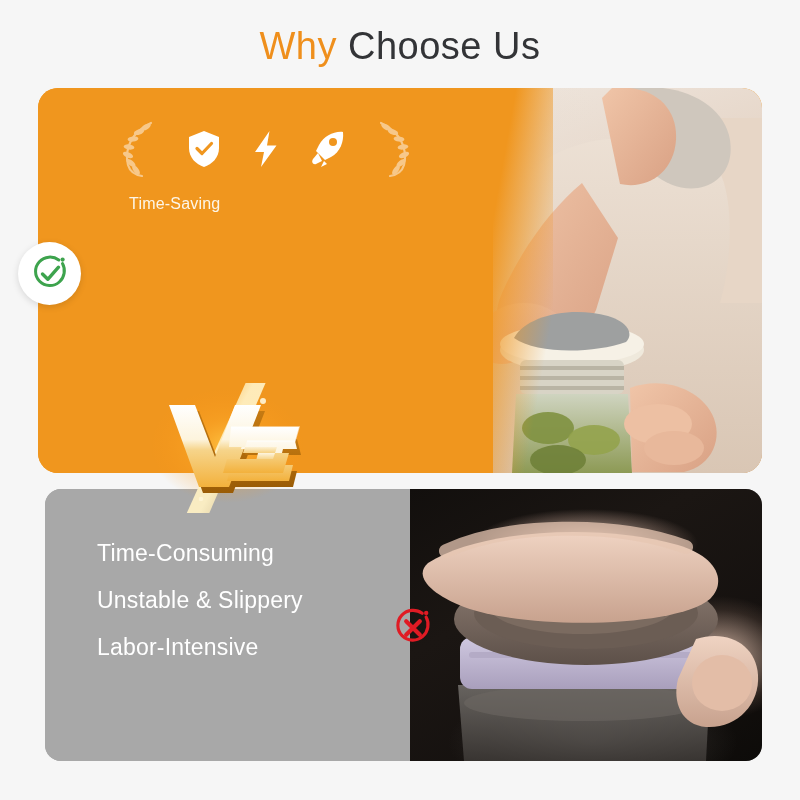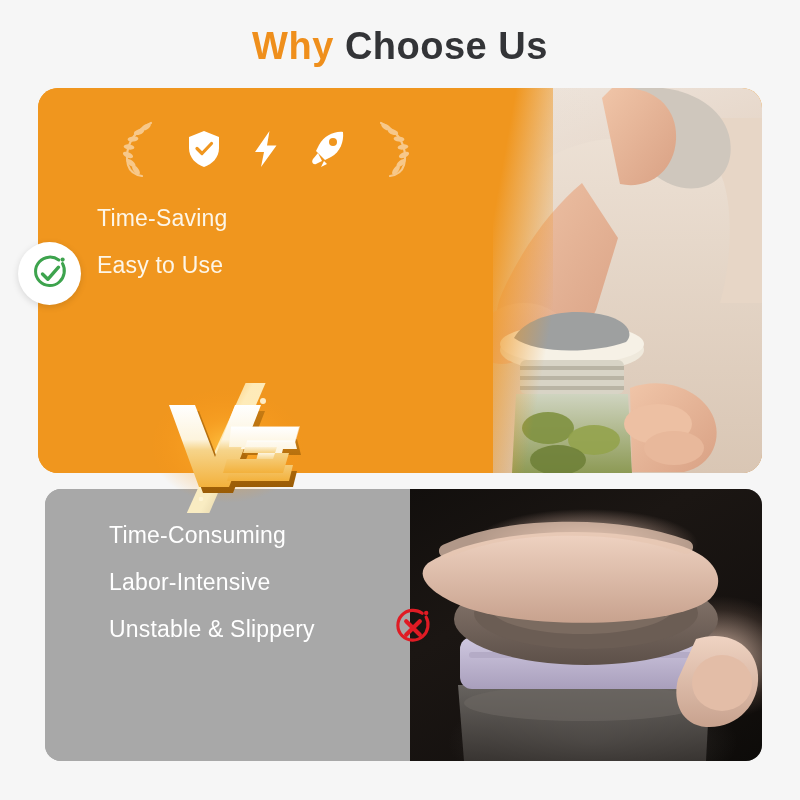--- a/index.html
+++ b/index.html
@@ -10,21 +10,21 @@
     overflow:hidden;
     position:relative;
   }
 
   
   #page-title {
     position:absolute;
     top:24px; left:0; width:800px;
     text-align:center;
     font-size:38px;
-    font-weight:bold;
+    font-weight:normal;
     letter-spacing:0.5px;
     line-height:1.2;
     white-space:nowrap;
   }
   #page-title .t-accent { color:#ef8f1c; }
   #page-title .t-dark   { color:#333437; }
 
   
   #pro-card {
     position:absolute;
@@ -70,25 +70,26 @@
   .laurel { width:42px; height:58px; opacity:0.48; }
   .pro-icon { width:36px; height:40px; }
 
   
   #pro-list {
     position:absolute; left:97px; top:195px;
     z-index:4;
   }
   #pro-list .feature-row {
     height:47px;
-    display:flex; align-items:center;
+    display:flex; align-items:flex-start;
     color:#fdf6e8;
-    font-size:23px;
+    font-size:16px;
     letter-spacing:0.2px;
     white-space:nowrap;
+    margin-left:32px;
   }
 
   
   #check-badge {
     position:absolute;
     left:18px; top:242px;
     width:63px; height:63px;
     border-radius:50%;
     background:#ffffff;
     z-index:6;
@@ -118,23 +119,22 @@
     background:
       radial-gradient(ellipse 120px 52px at 52% 40%, rgba(126,108,99,0.98) 0%, rgba(100,86,78,0.55) 58%, rgba(40,32,28,0) 80%),
       radial-gradient(ellipse 150px 34px at 52% 57%, rgba(196,188,214,0.92) 0%, rgba(150,142,165,0.25) 70%, rgba(40,32,28,0) 88%),
       radial-gradient(ellipse 130px 40px at 50% 20%, rgba(226,198,183,0.95) 0%, rgba(180,150,136,0.3) 66%, rgba(30,24,20,0) 86%),
       radial-gradient(ellipse 90px 70px at 88% 62%, rgba(228,196,178,0.9) 0%, rgba(150,120,104,0.2) 68%, rgba(25,20,17,0) 88%),
       radial-gradient(ellipse 170px 70px at 52% 93%, rgba(168,162,158,0.75) 0%, rgba(80,76,72,0.2) 62%, rgba(18,15,13,0) 85%),
       linear-gradient(150deg, #120f0d 0%, #1b1613 35%, #15110f 70%, #0d0b09 100%);
   }
 
   #con-list {
-    position:absolute; left:97px; top:512px;
+    position:absolute; left:97px; top:530px;
     z-index:5;
-    margin-left:12px;
   }
   #con-list .feature-row {
     height:47px;
     display:flex; align-items:center;
     color:#ffffff;
     font-size:23px;
     letter-spacing:0.2px;
     white-space:nowrap;
   }
 
@@ -267,23 +267,20 @@
         </g>
       </g>
     </svg>
   </div>
 </div>
 
 <div id="pro-list">
   <div class="feature-row">
       <span>Time-Saving</span>
     </div>
-  <div class="feature-row">
-      <span>Easy to Use</span>
-    </div>
 </div>
 
 <div id="check-badge">
   <svg width="42" height="42" viewBox="0 0 42 42">
     <path d="M33.5,10.5 C36.8,16.4 35.6,24.3 30.3,29 C24.6,34 15.9,33.7 10.6,28.3 C5.3,22.9 5.2,14.2 10.4,8.7 C15.5,3.3 23.8,2.6 29.8,7" fill="none" stroke="#3da34d" stroke-width="3" stroke-linecap="round"></path>
     <circle cx="33.6" cy="6.6" r="2.1" fill="#3da34d"></circle>
     <path d="M13.5,21 L18.8,26.3 L29.5,14.2" fill="none" stroke="#3da34d" stroke-width="3.4" stroke-linecap="round" stroke-linejoin="round"></path>
   </svg>
 </div>
 
@@ -327,24 +324,24 @@
     </svg>
   </div>
   <div id="con-panel"></div>
 </div>
 
 <div id="con-list">
   <div class="feature-row">
       <span>Time-Consuming</span>
     </div>
   <div class="feature-row">
-      <span>Labor-Intensive</span>
+      <span>Unstable &amp; Slippery</span>
     </div>
   <div class="feature-row">
-      <span>Unstable &amp; Slippery</span>
+      <span>Labor-Intensive</span>
     </div>
 </div>
 
 <div id="x-badge">
   <svg width="44" height="44" viewBox="0 0 42 42">
     <path d="M33.5,10.5 C36.8,16.4 35.6,24.3 30.3,29 C24.6,34 15.9,33.7 10.6,28.3 C5.3,22.9 5.2,14.2 10.4,8.7 C15.5,3.3 23.8,2.6 29.8,7" fill="none" stroke="#e01b24" stroke-width="3" stroke-linecap="round"></path>
     <circle cx="33.6" cy="6.6" r="2.1" fill="#e01b24"></circle>
     <path d="M14.5,14.5 L27.5,27.5 M27.5,14.5 L14.5,27.5" fill="none" stroke="#e01b24" stroke-width="4" stroke-linecap="round"></path>
   </svg>
 </div>

